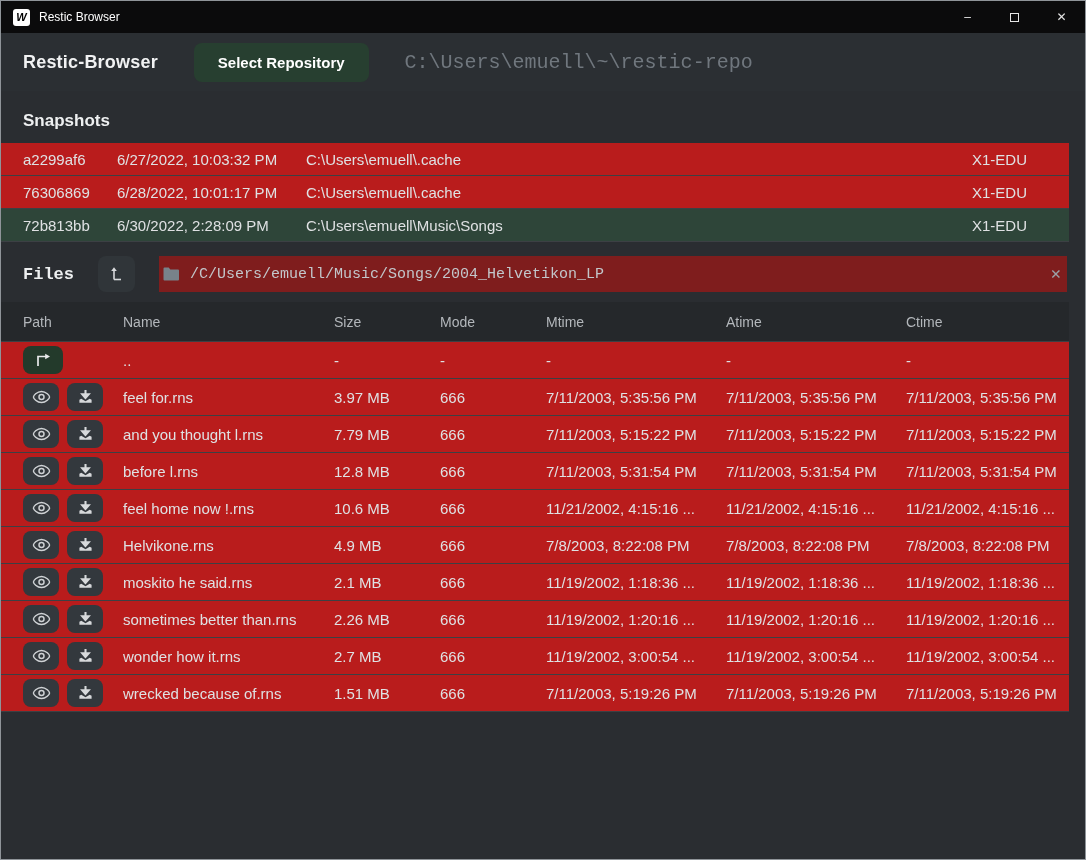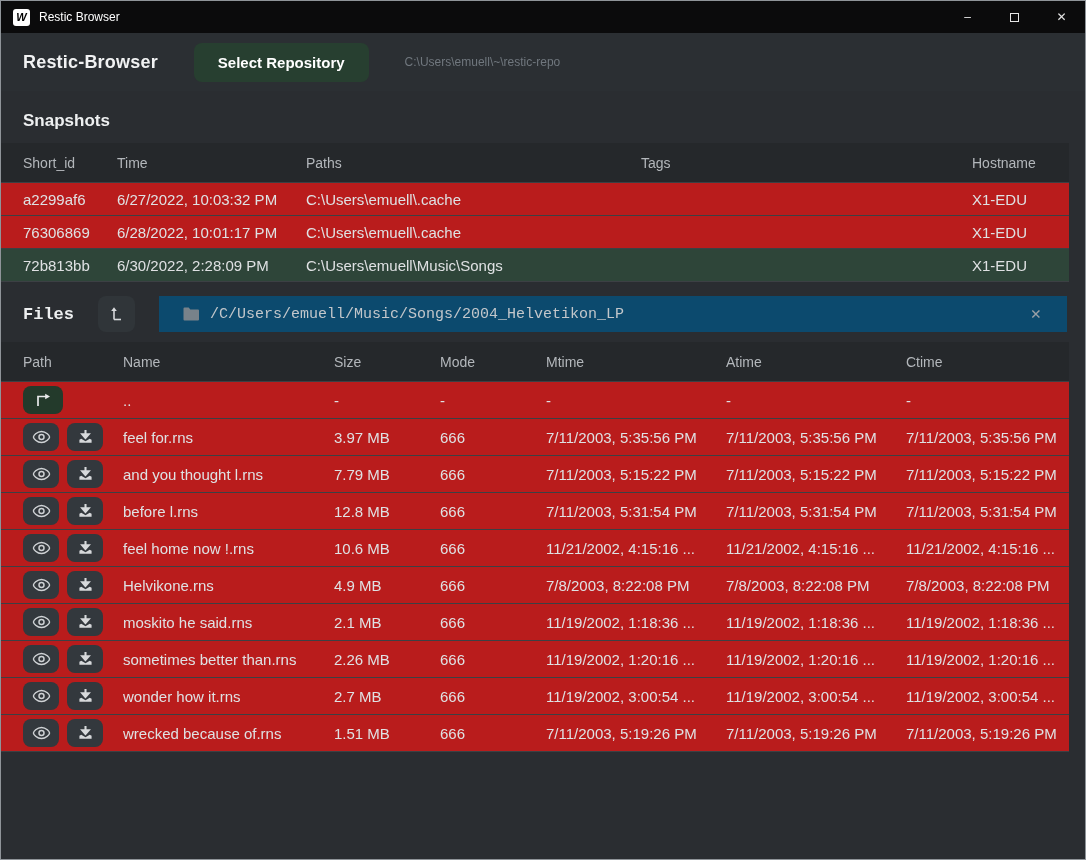--- a/index.html
+++ b/index.html
@@ -42,21 +42,21 @@
     background:#2b2f33;
     display:flex; align-items:center;
     padding:0 22px; gap:36px;
   }
   .header-title { color:#f1f2f3; font-size:18px; font-weight:bold; letter-spacing:.2px; }
   .select-repo-btn {
     background:#273f30; color:#ffffff; border:none; border-radius:8px;
     font-family:inherit; font-weight:bold; font-size:15px;
     padding:11px 24px; cursor:pointer;
   }
-  .repo-path { color:#70777e; font-size:12px; }
+  .repo-path { color:#70777e; font-size:20px;font-family:Liberation Mono, monospace; }
 
   
   .section-heading {
     color:#eef0f1; font-size:17px; font-weight:bold;
     padding:20px 22px 12px 22px;
   }
 
   
   .thead {
     display:grid; align-items:center;
@@ -89,22 +89,22 @@
     display:flex; align-items:center;
     padding:14px 18px 10px 22px; gap:24px;font-family:Liberation Mono, monospace;
   }
   .files-label { color:#eef0f1; font-size:17px; font-weight:bold; }
   .square-btn {
     width:37px; height:36px; border-radius:8px; border:none;
     background:#303539; display:flex; align-items:center; justify-content:center;
     cursor:pointer; flex:0 0 auto;
   }
   .path-input {
-    flex:1; height:36px; background:#0c4a6e; border-radius:0;
-    display:flex; align-items:center; padding:0 24px; gap:10px;
+    flex:1; height:36px; background:#7f1d1d; border-radius:0;
+    display:flex; align-items:center; padding:0 4px; gap:10px;
   }
   .path-text { color:#c3c7cb; font-size:15px; flex:1; overflow:hidden; white-space:nowrap; }
   .clear-btn {
     background:none; border:none; color:#9aa0a6; font-size:17px;
     cursor:pointer; padding:0 2px; font-family:inherit; line-height:1;
   }
 
   
   .row-actions { display:flex; gap:8px; align-items:center; }
   .icon-btn {
@@ -137,27 +137,20 @@
   </div>
 
   <div class="header">
     <span class="header-title">Restic-Browser</span>
     <button class="select-repo-btn">Select Repository</button>
     <span class="repo-path">C:\Users\emuell\~\restic-repo</span>
   </div>
 
   <div class="section-heading">Snapshots</div>
 
-  <div class="thead snap-grid">
-    <div class="cell">Short_id</div>
-    <div class="cell">Time</div>
-    <div class="cell">Paths</div>
-    <div class="cell">Tags</div>
-    <div class="cell">Hostname</div>
-  </div>
   <div id="snapshot-rows">
     <div class="trow snap-grid snap-row">
       <div class="cell">a2299af6</div>
       <div class="cell">6/27/2022, 10:03:32 PM</div>
       <div class="cell">C:\Users\emuell\.cache</div>
       <div class="cell"></div>
       <div class="cell">X1-EDU</div>
     </div>
 
     <div class="trow snap-grid snap-row">

